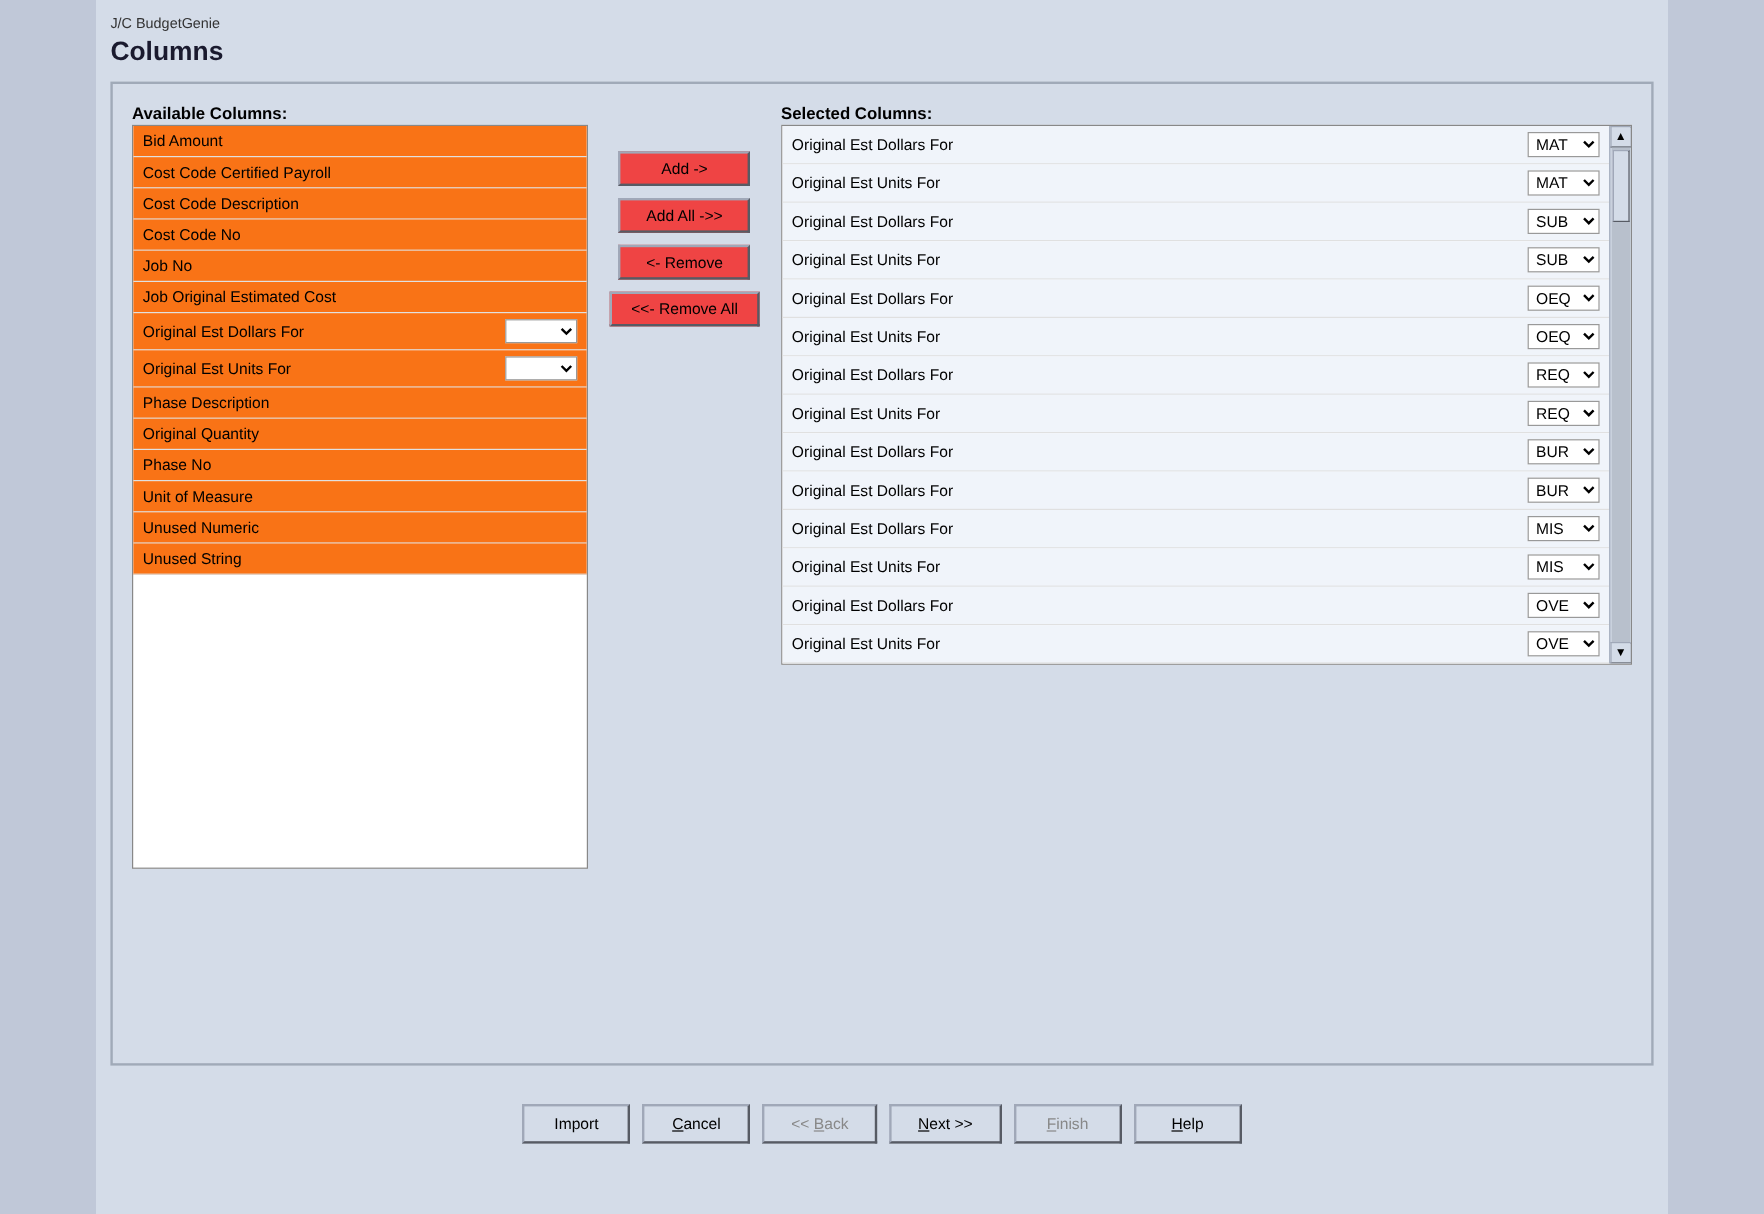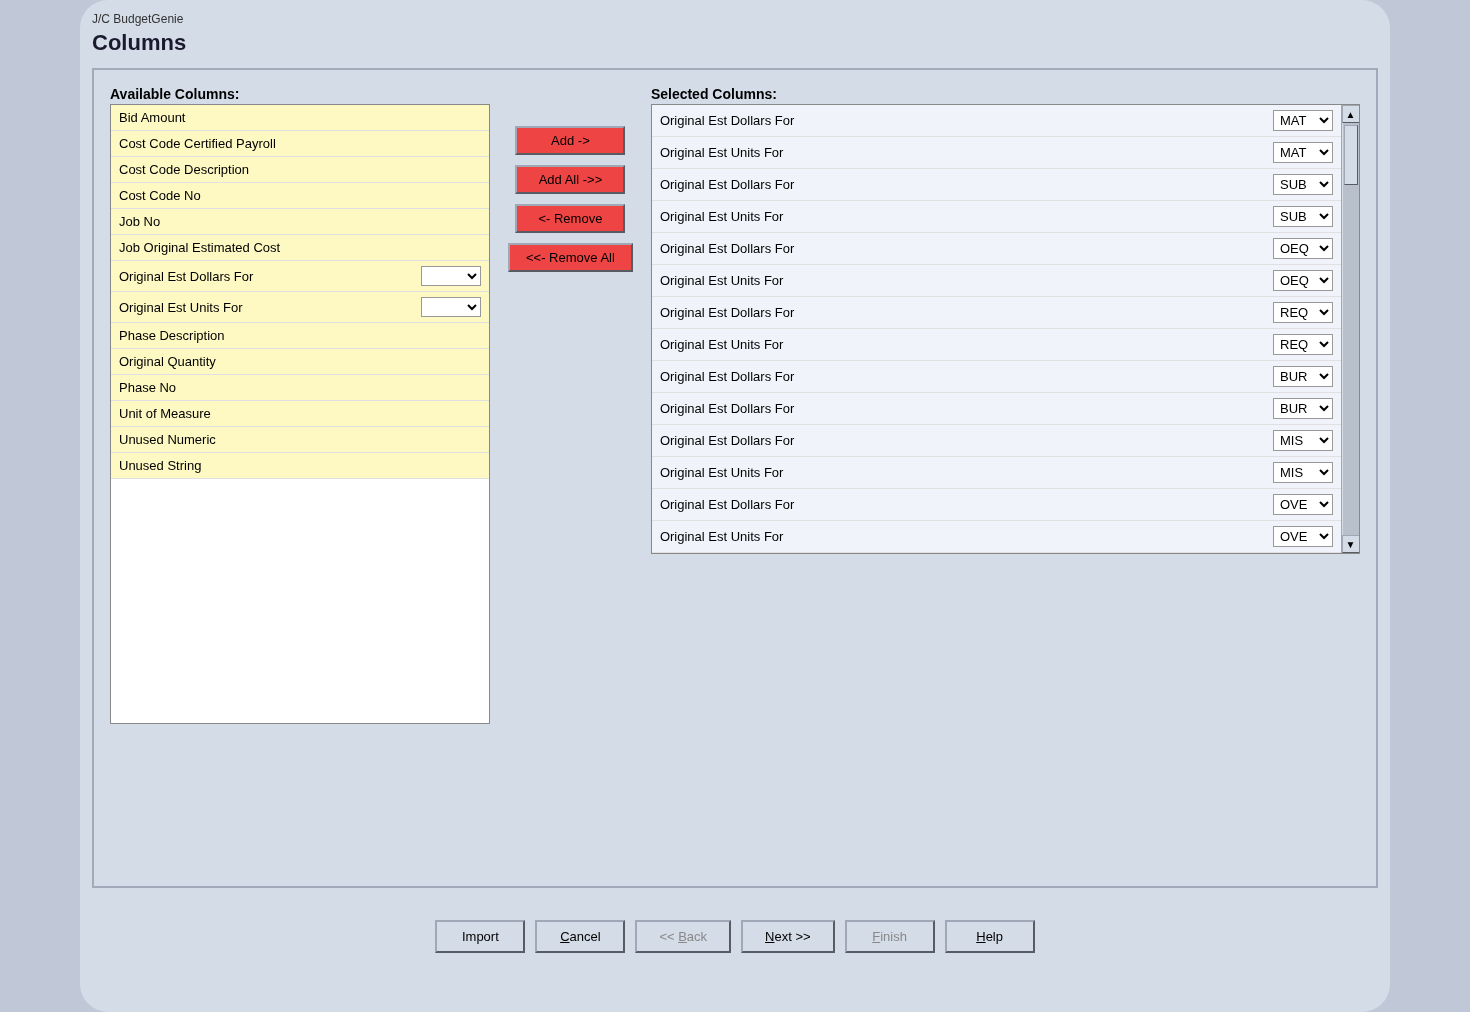--- a/index.html
+++ b/index.html
@@ -10,21 +10,20 @@
       width: 1470px;
       min-height: 1012px;
     }
     .window {
       background: #d4dce8;
       width: 1310px;
       margin: 0 auto;
       padding: 8px 0 0 0;
       min-height: 1012px;
       position: relative;
-      border-radius: 28px;
     }
     .window-title {
       font-size: 12px;
       color: #333;
       padding: 4px 12px 2px 12px;
     }
     .page-title {
       font-size: 22px;
       font-weight: bold;
       color: #1a1a2e;
@@ -61,21 +60,21 @@
       overflow-y: auto;
       overflow-x: hidden;
     }
     .available-list-item {
       padding: 5px 8px;
       border-bottom: 1px solid #e0e0e0;
       cursor: pointer;
       display: flex;
       align-items: center;
       gap: 6px;
-      background: #fef9c3;
+      background: #f97316;
     }
     .available-list-item .item-label {
       flex: 1;
     }
     .available-list-item select {
       font-size: 12px;
       border: 1px solid #999;
       background: #fff;
       padding: 1px 2px;
       width: 60px;

